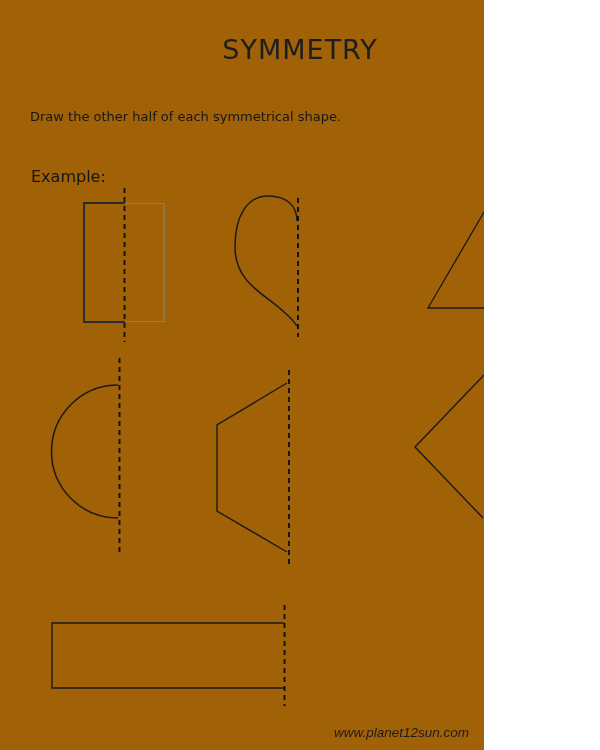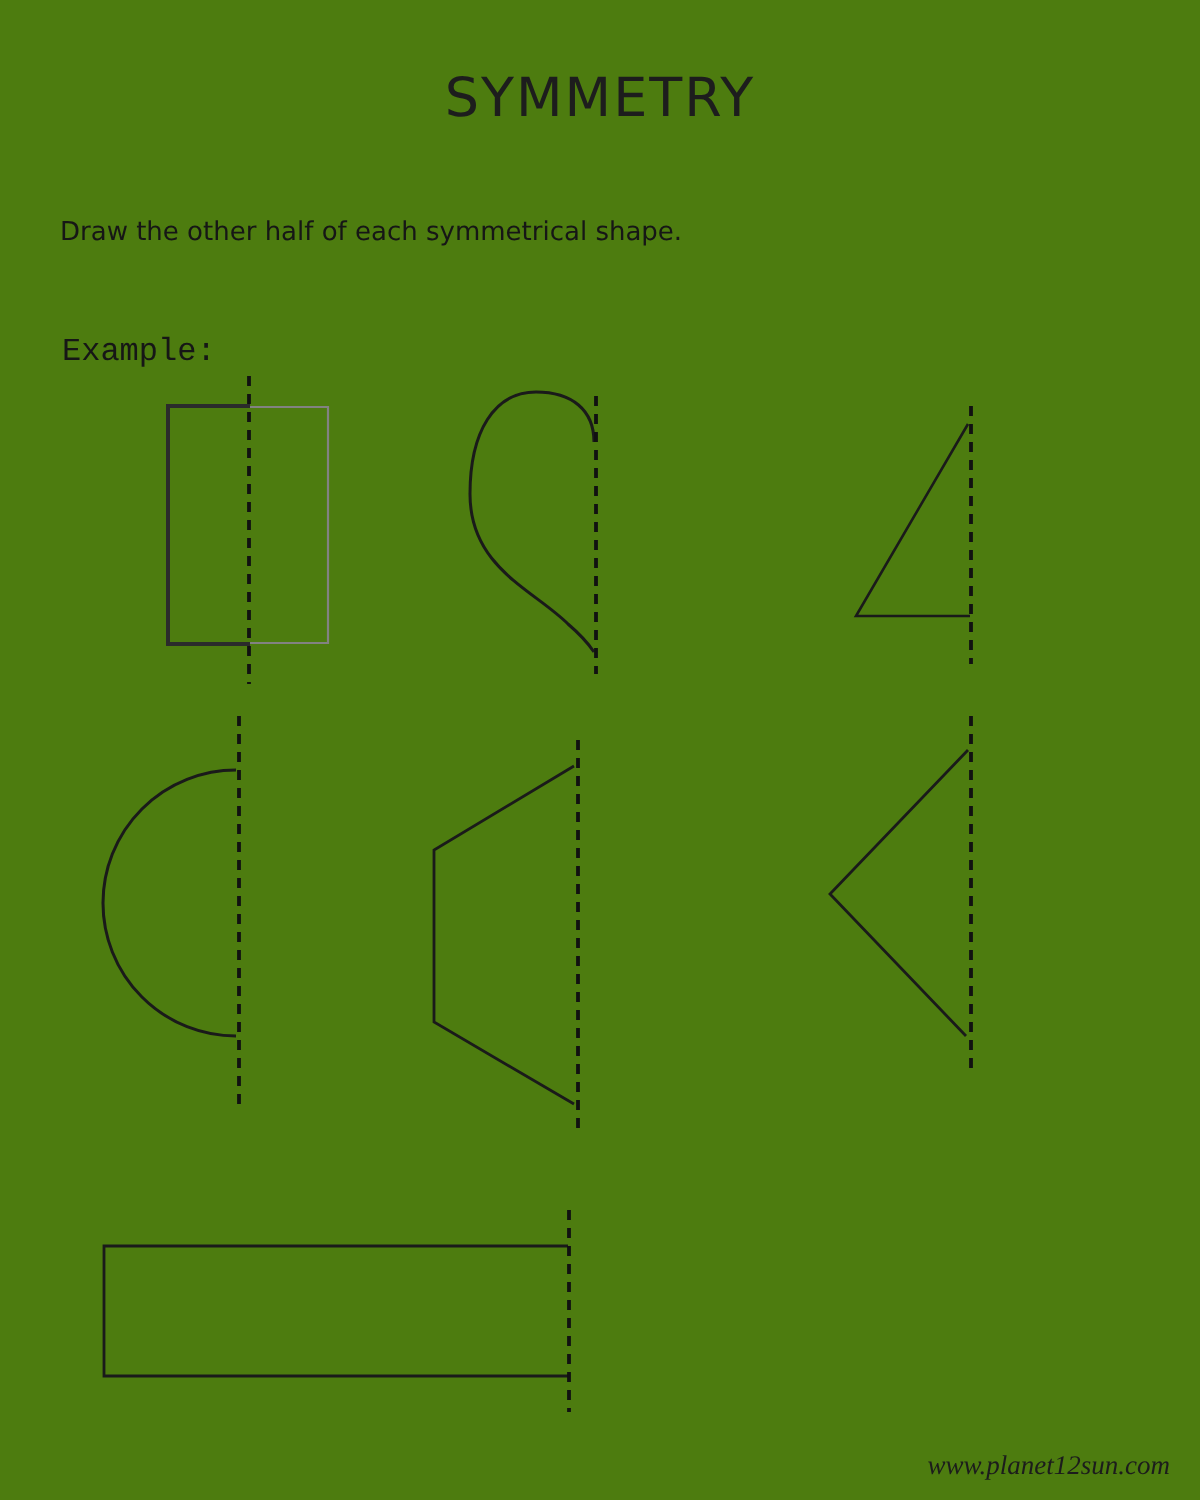--- a/index.html
+++ b/index.html
@@ -2,23 +2,23 @@
 <html><head>
 <meta charset="utf-8">
 <style>
   html, body {
     margin: 0;
     padding: 0;
     background: #ffffff;
   }
   .page {
     position: relative;
-    width: 600px;
+    width: 484px;
     height: 750px;
-    background: #4d7c0f;
+    background: #a16207;
     font-family: "DejaVu Sans", "Liberation Sans", sans-serif;
     color: #1a1a1a;
     overflow: hidden;
   }
   .title {
     position: absolute;
     top: 34px;
     left: 0;
     width: 600px;
     text-align: center;
@@ -32,34 +32,33 @@
     left: 30px;
     font-size: 13px;
     color: #161616;
   }
   .example-label {
     position: absolute;
     top: 167px;
     left: 31px;
     font-size: 16px;
     color: #161616;
-    font-family: Liberation Mono, monospace;
   }
   .shapes-svg {
     position: absolute;
     top: 0;
     left: 0;
     width: 600px;
     height: 750px;
   }
   .footer-url {
     position: absolute;
     top: 725px;
     right: 15px;
-    font-family: Liberation Serif, serif;
+    font-family: Liberation Sans, sans-serif;
     font-style: italic;
     font-size: 13.5px;
     color: #1c1c1c;
   }
 </style>
 </head>
 <body>
 
 <div class="page">
 

